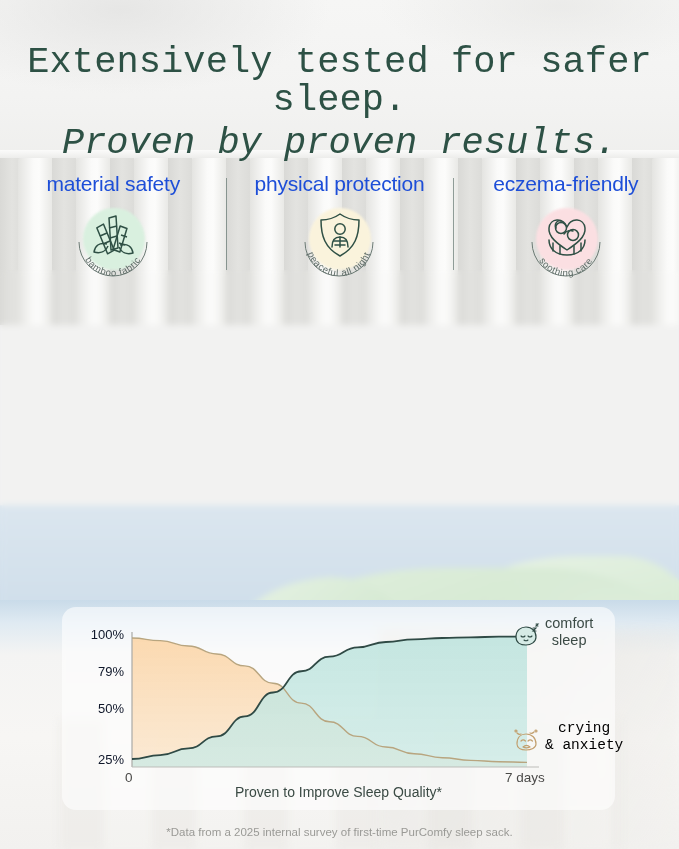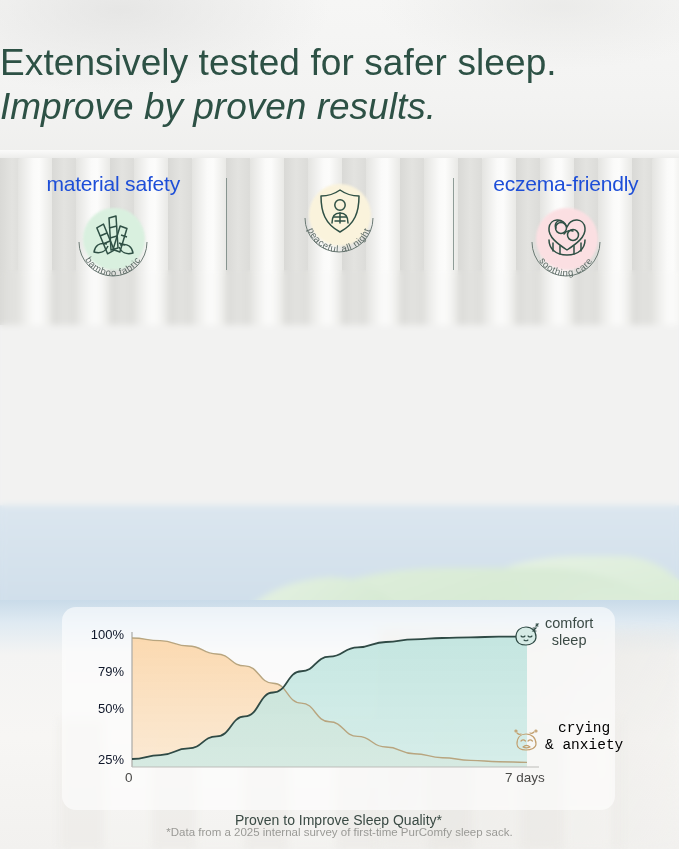--- a/index.html
+++ b/index.html
@@ -136,22 +136,22 @@
   }
   .lower:after{
     content:""; position:absolute; left:60px; top:120px; width:560px; height:130px;
     background:repeating-linear-gradient(90deg, rgba(235,233,229,.55) 0 44px, rgba(247,246,243,.35) 44px 92px);
     filter:blur(5px);
   }
 
   
   .headline{
     position:absolute; left:0; top:44px; width:679px;
-    text-align:left; z-index:6;
-    font-family:Liberation Sans, sans-serif;
+    text-align:center; z-index:6;
+    font-family:Liberation Mono, monospace;
     color:#2d5145;
     line-height:1.02;
   }
   .headline .l1{ display:block; font-size:37px; letter-spacing:.1px; }
   .headline .l2{ display:block; font-size:37px; font-style:italic; margin-top:6px; }
 
   
   .badges{
     position:absolute; left:0; top:172px; width:679px; height:110px;
     display:flex; z-index:6;
@@ -186,21 +186,21 @@
   }
   .chart-inner{ position:absolute; inset:0; }
   .ytick{
     position:absolute; right:0; font-size:13px; color:#0f172a;
     transform:translateY(-50%); white-space:nowrap;
   }
   .ylabels{ position:absolute; left:0; top:0; width:62px; height:203px; }
   .xtick{ position:absolute; font-size:13.5px; color:#4a4a48; }
   .xcaption{
     position:absolute; left:0; width:553px; text-align:center;
-    font-size:14px; color:#3a4a44;margin-top:28px;
+    font-size:14px; color:#3a4a44;
   }
   .legend{
     position:absolute; font-size:14.5px; line-height:1.15; white-space:nowrap;text-align:center;
   }
   .legend.comfort{ color:#3b4a45; }
   .legend.crying{ color:#000000;font-family:Liberation Mono, monospace; }
 
   
   .footnote{
     position:absolute; left:0; top:826px; width:679px; text-align:center;
@@ -253,21 +253,21 @@
     <div class="eye e2"></div>
     <div class="mouth"></div>
     <div class="hand"></div>
   </div>
   <div class="photo-blur"></div>
   <div class="lower"></div>
 </div>
 
 <div class="headline">
   <span class="l1">Extensively tested for safer sleep.</span>
-  <span class="l2">Improve by proven results.</span>
+  <span class="l2">Proven by proven results.</span>
 </div>
 
 <div class="badges">
 
   <div class="badge">
     <div class="badge-title">material safety</div>
     <div class="badge-mark">
       <div class="mark-disc" style="background:#d9f0df"></div>
       <svg class="mark-arc" width="92" height="92" viewBox="0 0 92 92">
         <path d="M12,44 A34,34 0 0,0 80,44" fill="none" stroke="#6b7a74" stroke-width="1"></path>
@@ -285,20 +285,21 @@
           <path d="M32,16 L39,18 L34,42 L27,40 Z" transform="rotate(5 33 29)"></path>
           <path d="M34,25 L40,27 M32,33 L38,35"></path>
           <path d="M20,34 C12,32 8,36 7,42 C14,44 19,41 21,36"></path>
           <path d="M33,35 C41,33 45,37 46,43 C39,45 34,42 32,37"></path>
         </g>
       </svg>
     </div>
   </div>
 
   <div class="badge">
+    <div class="badge-title">physical protection</div>
     <div class="badge-mark">
       <div class="mark-disc" style="background:#faf3dc"></div>
       <svg class="mark-arc" width="92" height="92" viewBox="0 0 92 92">
         <path d="M12,44 A34,34 0 0,0 80,44" fill="none" stroke="#6b7a74" stroke-width="1"></path>
         <path id="arc2" d="M13,45 A33,33 0 0,0 79,45" fill="none"></path>
         <text class="arc-text">
           <textPath href="#arc2" startOffset="50%" text-anchor="middle">peaceful all night</textPath>
         </text>
       </svg>
       <svg class="mark-glyph" width="54" height="52" viewBox="0 0 54 52">

